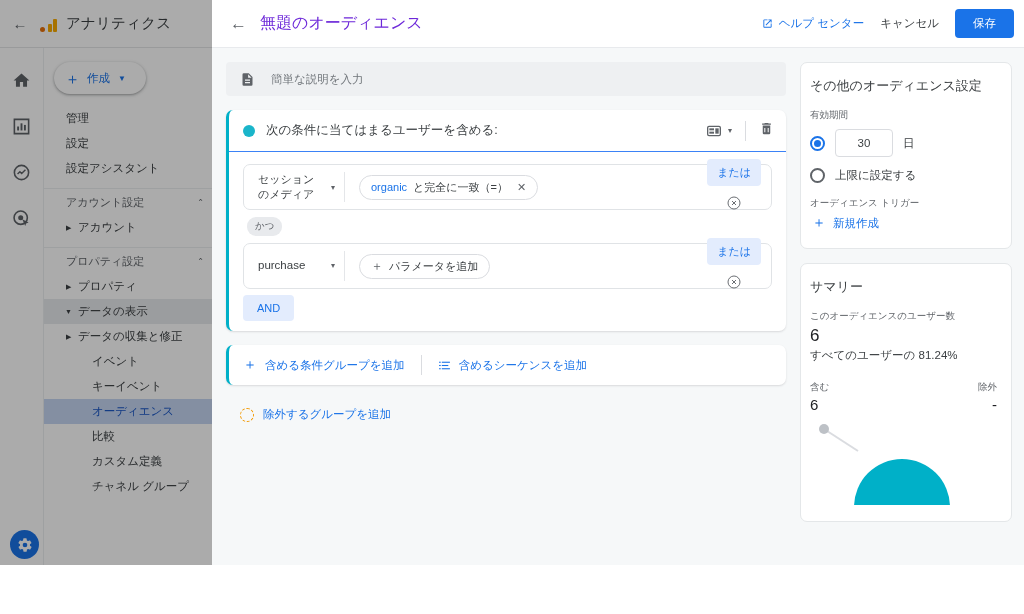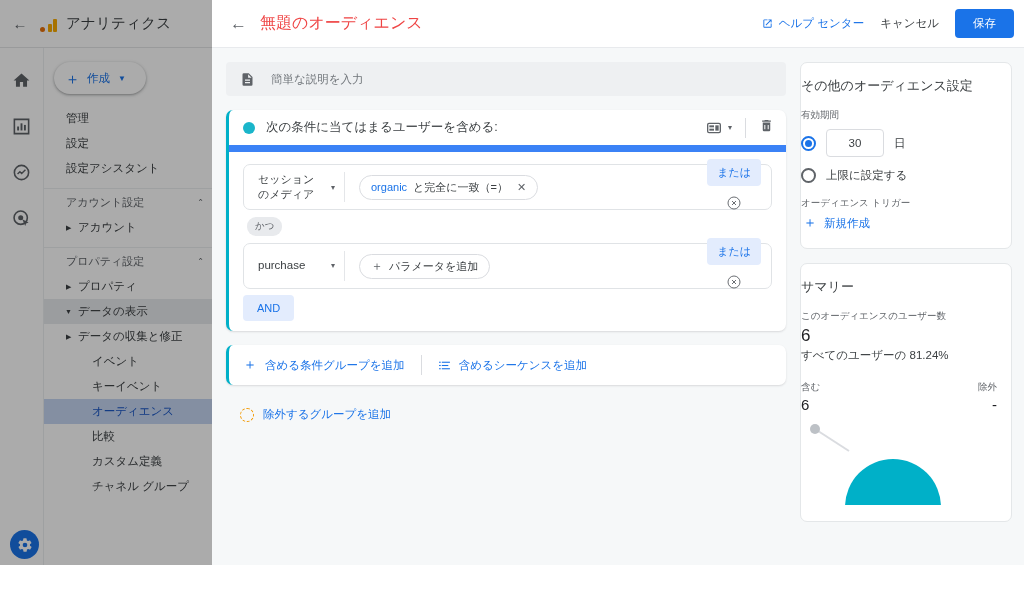--- a/index.html
+++ b/index.html
@@ -119,21 +119,21 @@
     width: 812px; height: 565px;
     background: #f6f8f9;
   }
   .main-header {
     height: 48px; background: #fff;
     display: flex; align-items: center;
     padding: 0 0 0 18px;
     border-bottom: 1px solid #e8eaed;
   }
   .hdr-back { color: #5f6368; font-size: 17px; width: 26px; }
-  .hdr-title { font-size: 16px; color: #ef4444; margin-left: 4px; }
+  .hdr-title { font-size: 16px; color: #6d28d9; margin-left: 4px; }
   .hdr-right { margin-left: auto; display: flex; align-items: center; gap: 16px; padding-right: 10px; }
   .help-link { display: flex; align-items: center; gap: 6px; color: #1a73e8; font-size: 11.5px; }
   .help-link svg { width: 11px; height: 11px; fill: #1a73e8; }
   .cancel-btn { color: #3c4043; font-size: 11.5px; }
   .save-btn {
     background: #1a73e8; color: #fff; font-size: 11.5px;
     padding: 7px 18px; border-radius: 4px;
   }
 
   .content {
@@ -155,21 +155,21 @@
 
   
   .cond-card {
     background: #fff; border-radius: 7px;
     border-left: 3px solid #00b0c8;
     box-shadow: 0 1px 2px rgba(60,64,67,.16);
     overflow: hidden;
   }
   .cond-head {
     height: 42px; display: flex; align-items: center;
-    padding: 0 12px 0 14px; border-bottom: 7px solid #3b82f6;
+    padding: 0 12px 0 14px; border-bottom: 1px solid #3b82f6;
   }
   .teal-dot { width: 12px; height: 12px; border-radius: 50%; background: #1ab5ca; }
   .cond-head-title { margin-left: 11px; font-size: 12.5px; color: #3c4043; }
   .cond-head-tools { margin-left: auto; display: flex; align-items: center; gap: 9px; }
   .scope-btn { display:flex; align-items:center; gap:6px; color:#5f6368; }
   .scope-btn svg { width: 16px; height: 16px; fill: #5f6368; }
   .scope-caret { font-size: 8px; }
   .vdiv { width: 1px; height: 20px; background: #dadce0; margin: 0 4px; }
   .trash svg { width: 15px; height: 15px; fill: #5f6368; }
 
@@ -234,21 +234,21 @@
   }
   .dash-circle {
     width: 14px; height: 14px; border-radius: 50%;
     border: 1.6px dashed #f29900;
   }
   .excl-link { color: #1a73e8; font-size: 11.5px; }
 
   
   .side-card {
     background: #fff; border: 1px solid #e4e7e9; border-radius: 7px;
-    padding: 14px 14px 16px 0;
+    padding: 14px 14px 16px 9px;
   }
   .side-card + .side-card { margin-top: 14px; }
   .side-title { font-size: 13px; color: #3c4043; margin-bottom: 14px; }
   .side-label { font-size: 9.5px; color: #5f6368; margin-bottom: 7px; }
   .radio-row { display: flex; align-items: center; gap: 10px; margin-bottom: 11px; }
   .radio {
     width: 15px; height: 15px; border-radius: 50%;
     border: 2px solid #5f6368; flex: 0 0 auto;
     display: flex; align-items: center; justify-content: center;
   }

